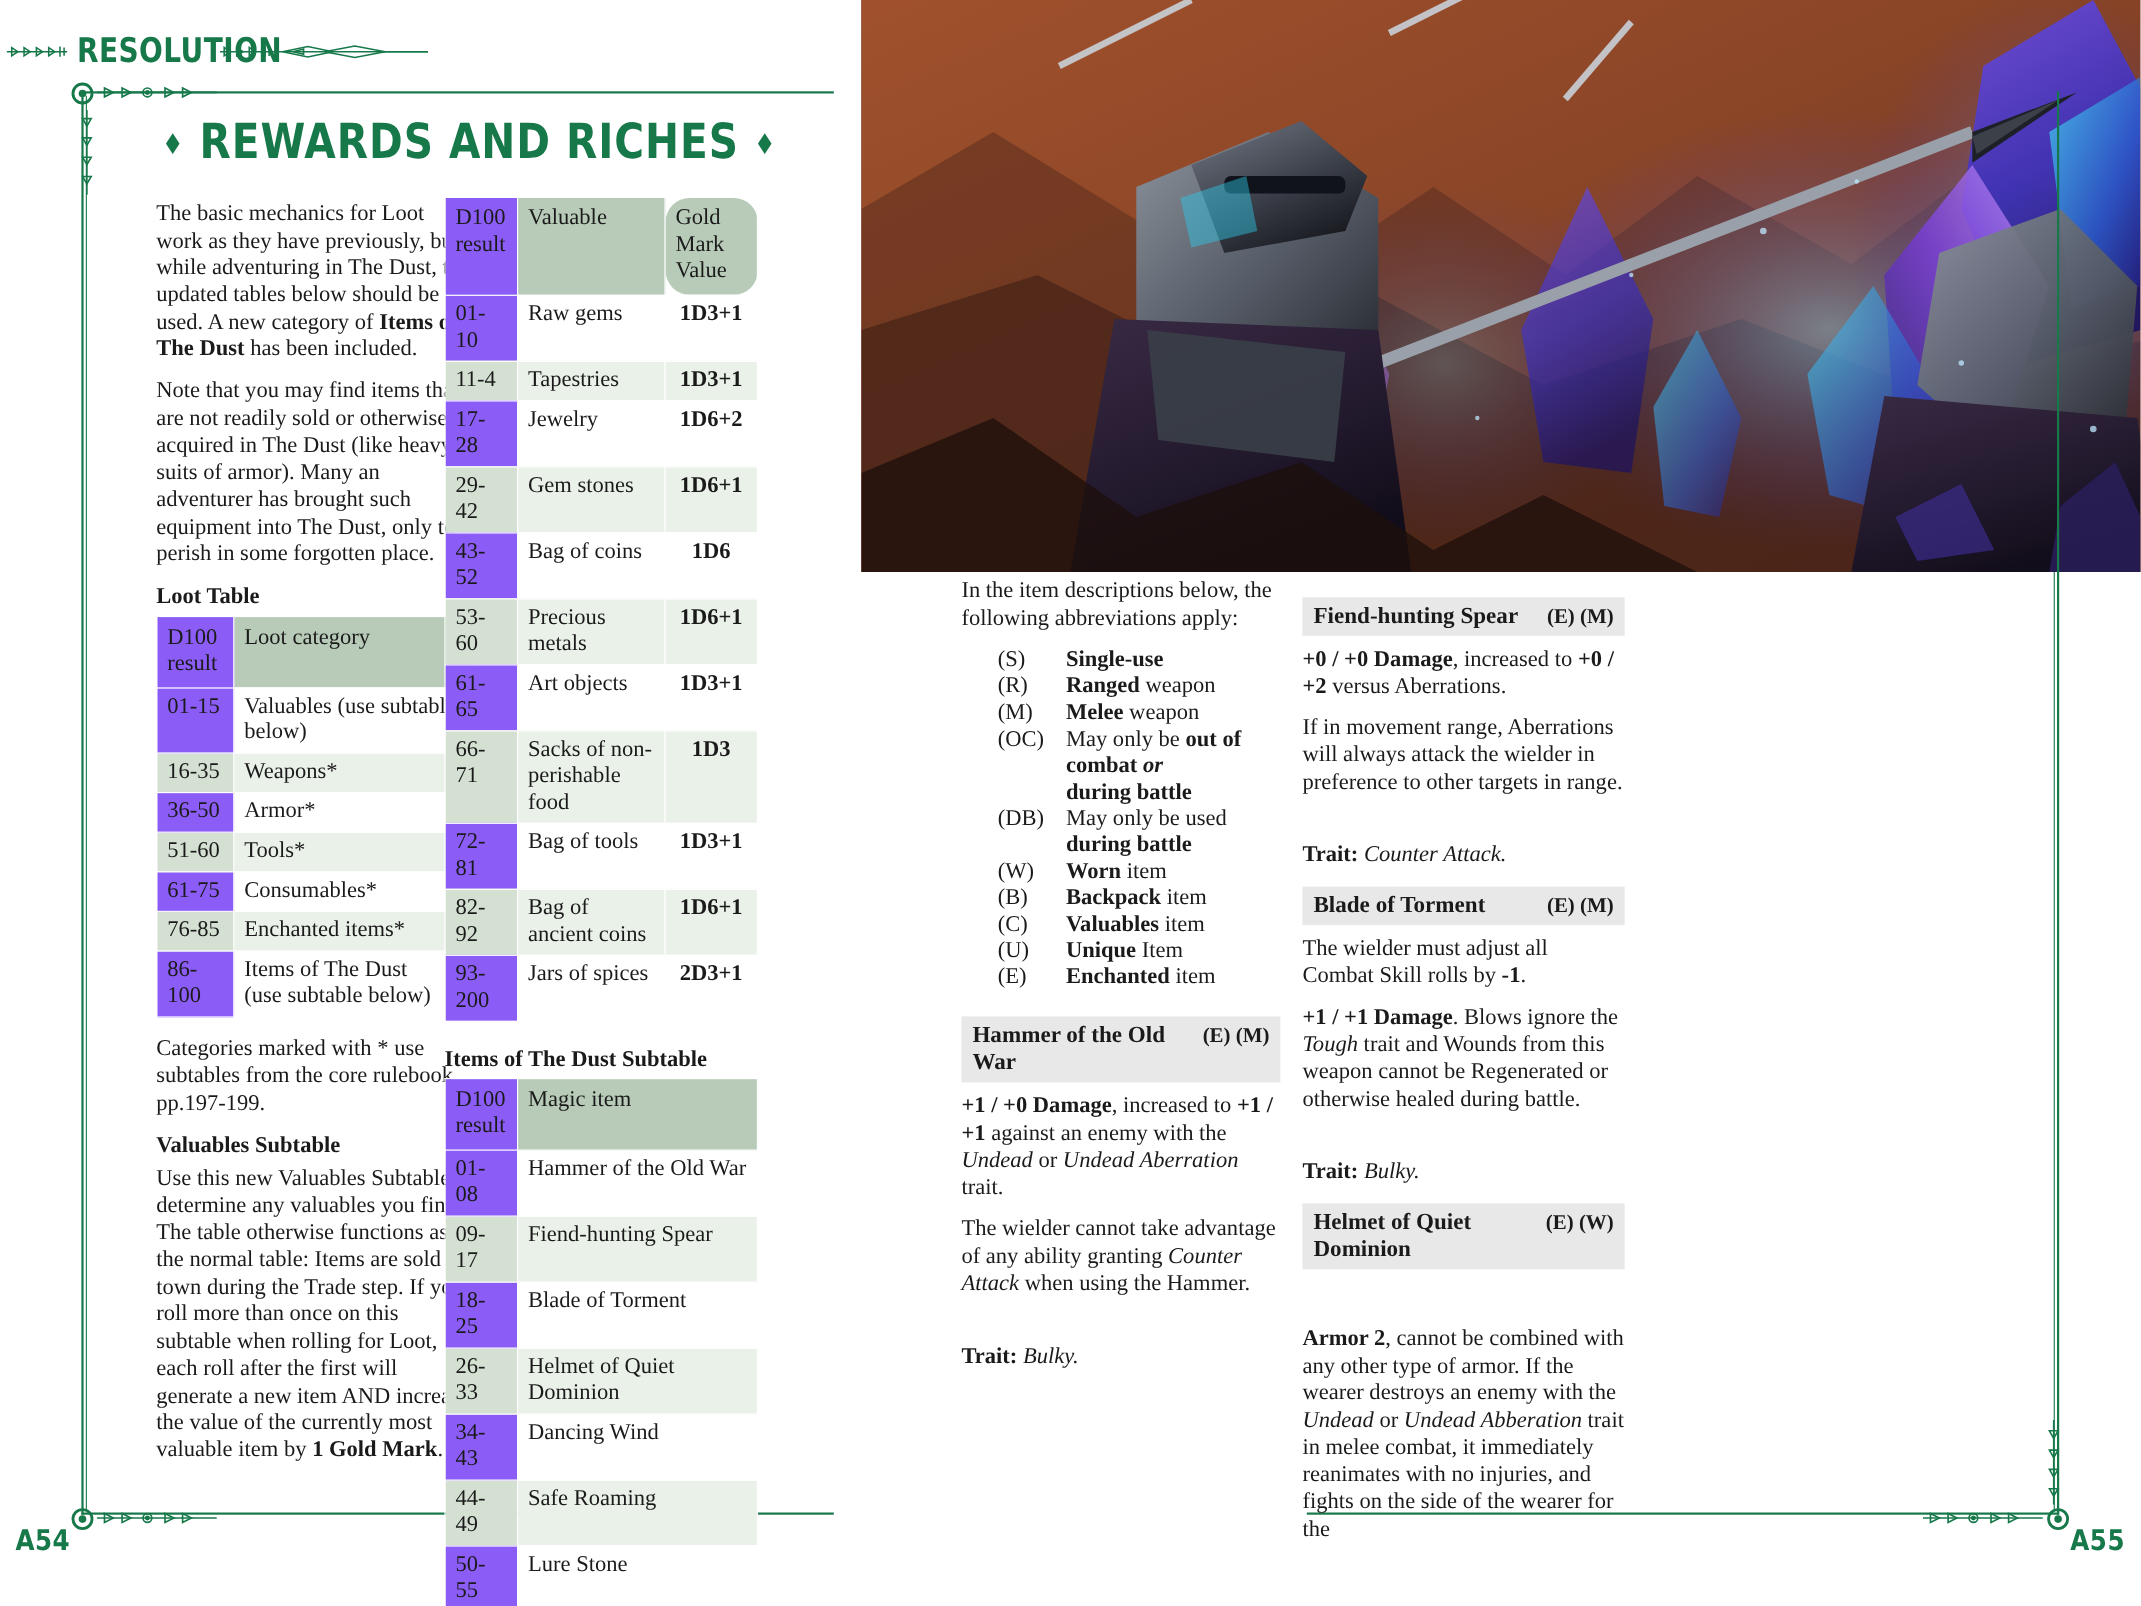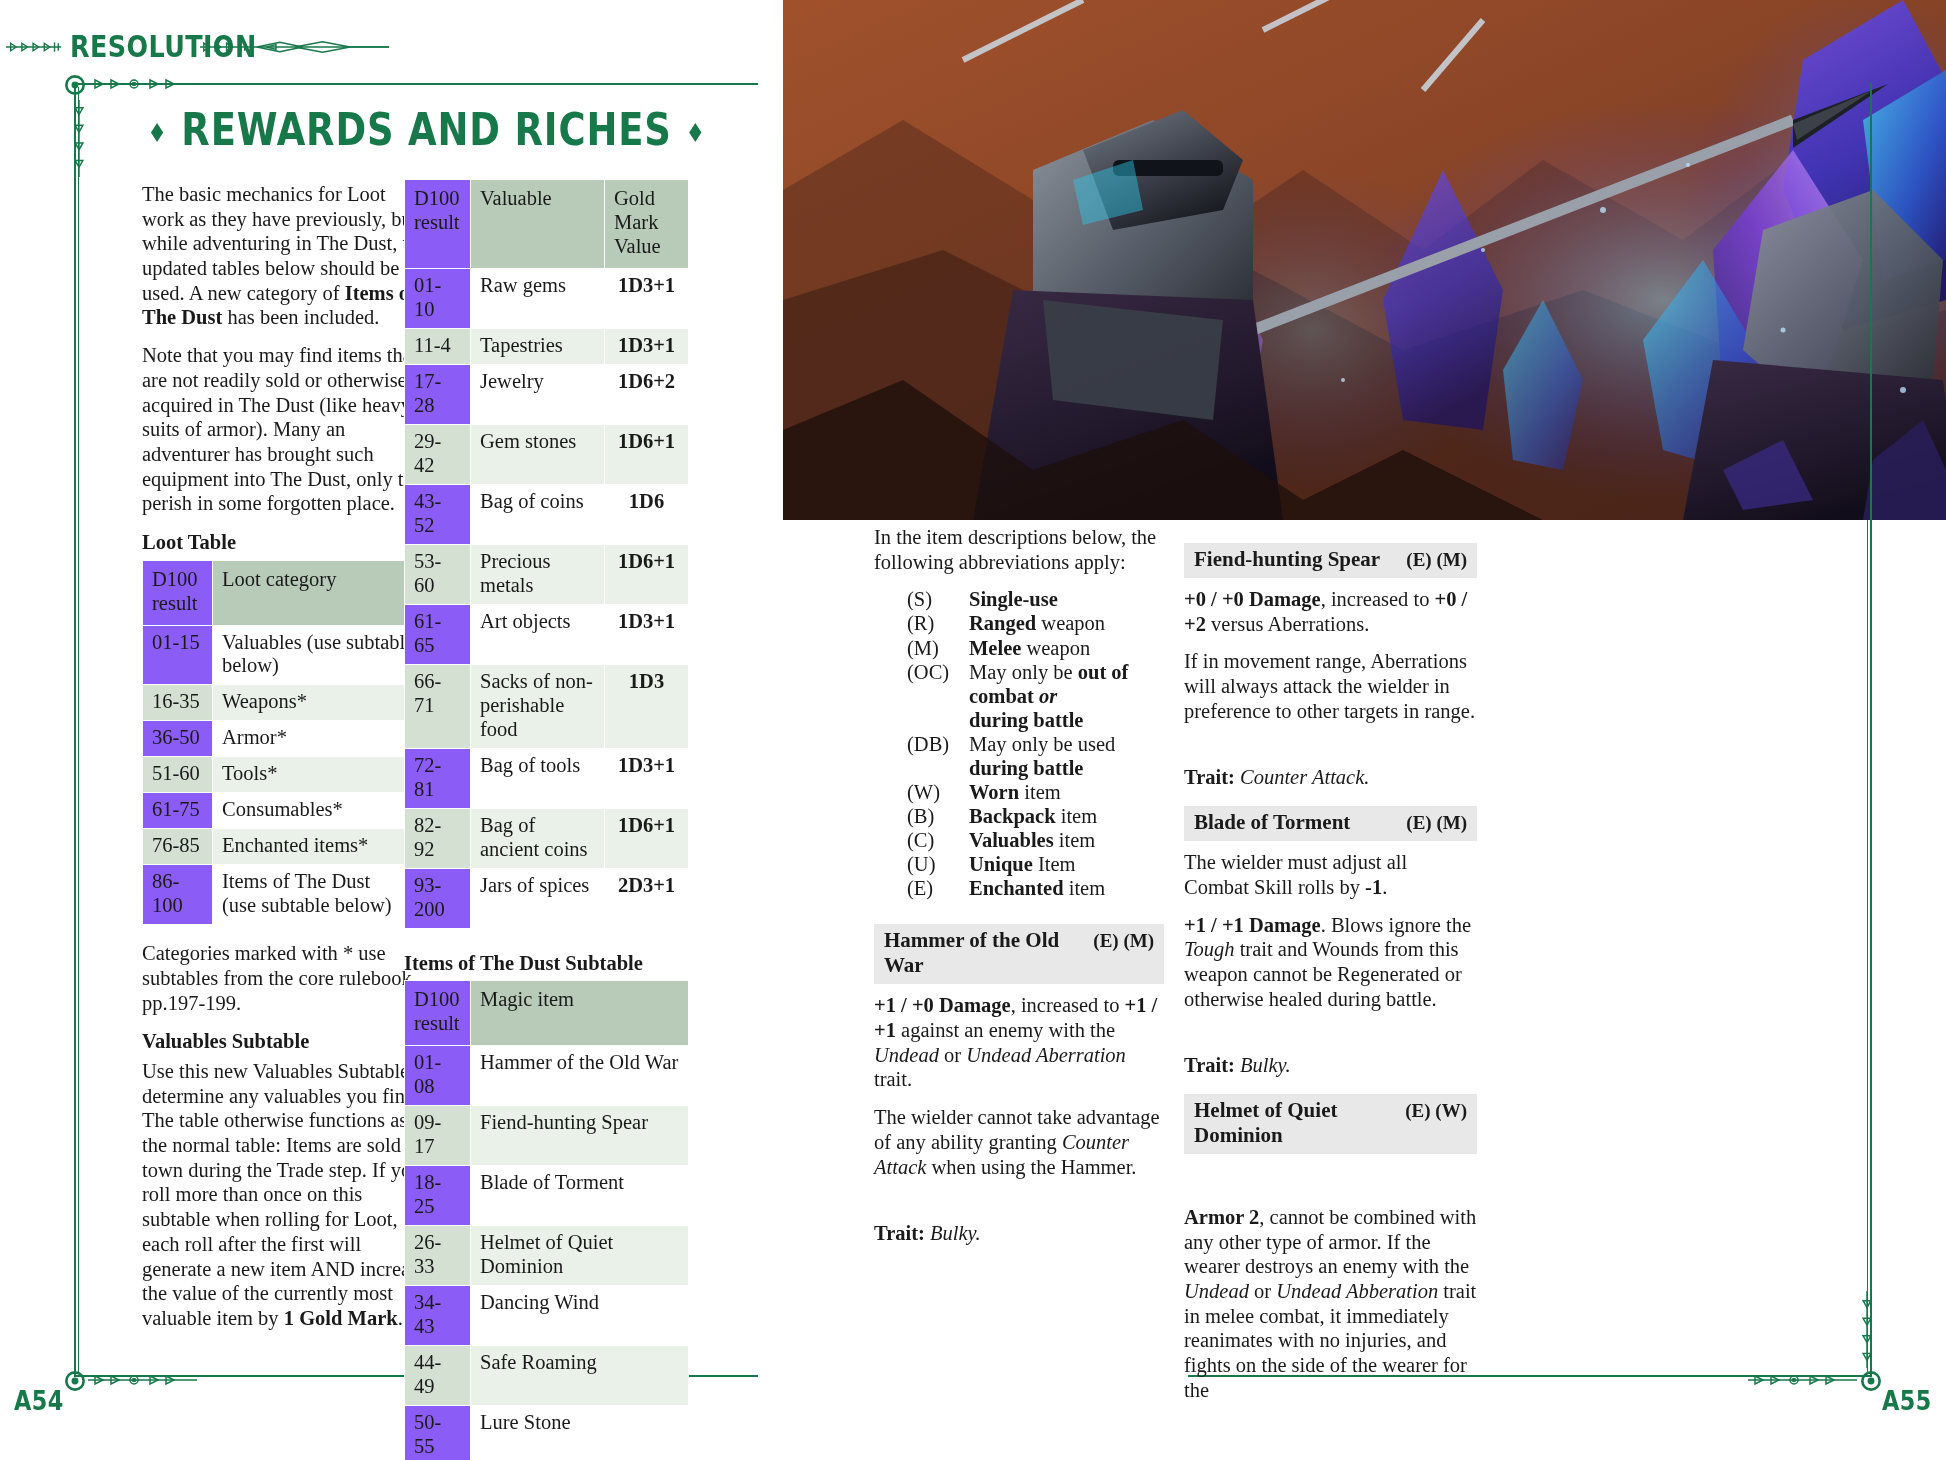--- a/index.html
+++ b/index.html
@@ -437,21 +437,21 @@
     <div class="subhead sp-top">Valuables Subtable</div>
     <p class="body">Use this new Valuables Subtable to determine any valuables you find. The table otherwise functions as the normal table: Items are sold in town during the Trade step. If you roll more than once on this subtable when rolling for Loot, each roll after the first will generate a new item AND increase the value of the currently most valuable item by <b>1 Gold Mark</b>.</p>
   </div>
 
   <div class="col" style="left:404px; top:179px; width:285px;">
     <table class="rtable">
       <thead>
         <tr>
           <th class="k" style="width:66px;">D100 result</th>
           <th>Valuable</th>
-          <th class="v" style="width:84px;">Gold Mark Value</th>
+          <th class="v" style="width:84px;border-radius:22px;">Gold Mark Value</th>
         </tr>
       </thead>
       <tbody>
           <tr>
             <td class="k">01-10</td>
             <td>Raw gems</td>
             <td class="v">1D3+1</td>
           </tr>
           <tr class="alt">
             <td class="k">11-4</td>

